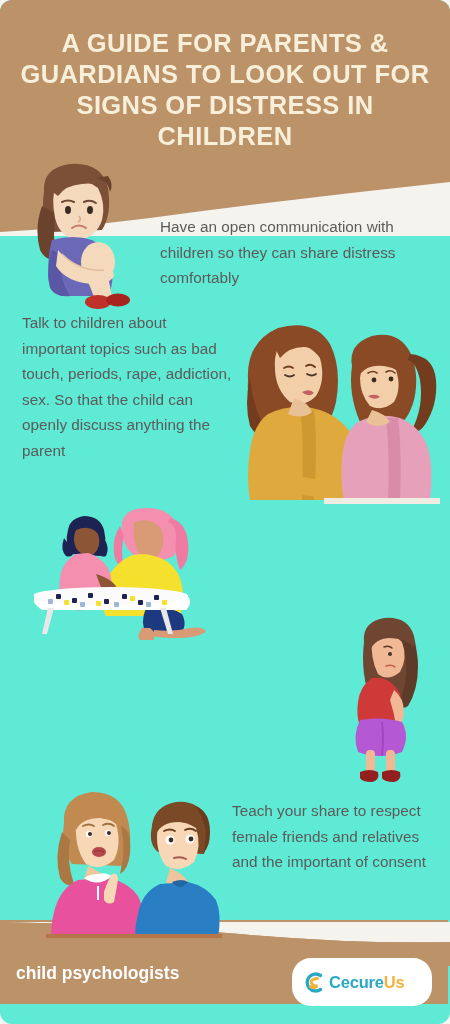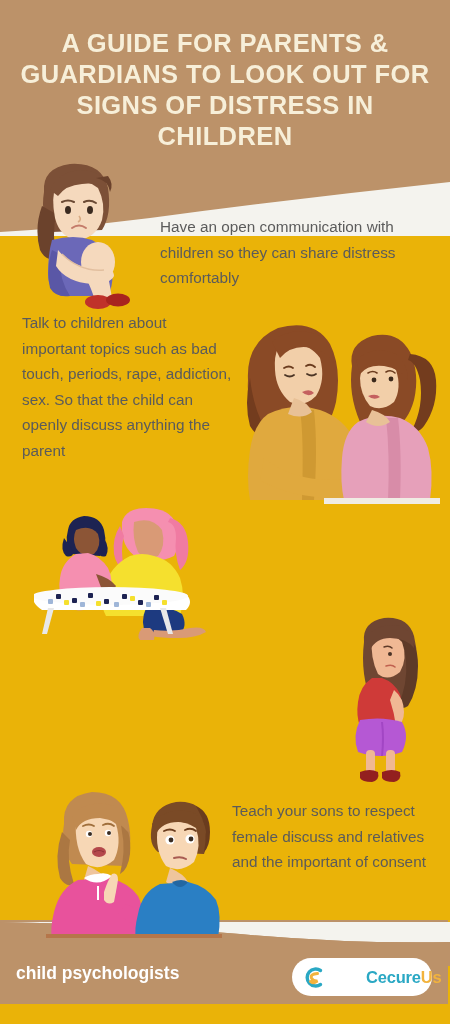--- a/index.html
+++ b/index.html
@@ -10,22 +10,23 @@
     width: 450px;
     height: 1024px;
     overflow: hidden;
     background: #f4f3ee;
     font-family: "Liberation Sans", sans-serif;
   }
   .infographic {
     position: relative;
     width: 450px;
     height: 1024px;
-    background: #eab308;
+    background: #5eead4;
     overflow: hidden;
+    border-radius: 12px;
   }
 
   
   .header {
     position: absolute;
     left: 0; top: 0;
     width: 450px;
     height: 232px;
     background: #bc9269;
     z-index: 1;
@@ -81,29 +82,28 @@
     color: #ffffff;
     font-size: 17.5px;
     line-height: 25px;
     font-weight: bold;
   }
   .logo-pill {
     position: absolute;
     left: 292px;
     top: 958px;
     width: 140px;
-    height: 38px;
+    height: 48px;
     background: #ffffff;
     border-radius: 19px;
     z-index: 4;
     display: flex;
     align-items: center;
     padding-left: 9px;
     box-sizing: border-box;
-    gap: 37px;
   }
   .logo-mark {
     width: 25px;
     height: 25px;
     flex: 0 0 25px;
     position: relative;
   }
   .logo-word {
     font-size: 16.5px;
     font-weight: bold;
@@ -311,21 +311,21 @@
       <path d="M44 108 Q46 124 44 142" stroke="#a246c4" stroke-width="2" fill="none"></path>
 
       <rect x="28" y="136" width="9" height="24" rx="4" fill="#f0b894"></rect>
       <rect x="48" y="136" width="9" height="24" rx="4" fill="#f0b894"></rect>
 
       <path d="M22 158 Q32 154 40 158 Q42 166 34 168 Q24 168 22 164 Z" fill="#93201f"></path>
       <path d="M44 158 Q54 154 62 158 Q64 166 56 168 Q46 168 44 164 Z" fill="#93201f"></path>
     </svg>
   </div>
 
-  <div class="tip-text tip-5">Teach your sons to respect female discuss and relatives and the important of consent</div>
+  <div class="tip-text tip-5">Teach your share to respect female friends and relatives and the important of consent</div>
 
   <div class="illus" id="illus-mom-boy">
     <svg width="176" height="150" viewBox="0 0 176 150">
 
       <path d="M18 36 Q16 8 46 4 Q76 4 82 32 Q88 58 78 78 L26 76 Q14 60 18 36 Z" fill="#c08a50"></path>
       <path d="M16 44 Q8 68 14 90 Q20 100 28 96 Q20 72 24 52 Z" fill="#ab7742"></path>
       <path d="M74 30 Q86 42 84 66 Q82 82 74 86 Q80 62 76 44 Z" fill="#ab7742"></path>
 
       <path d="M30 32 Q54 22 70 36 Q76 56 68 72 Q54 84 40 76 Q28 60 30 32 Z" fill="#f7d7b5"></path>
       <path d="M26 28 Q42 10 68 18 Q82 26 82 44 Q72 32 54 30 Q36 30 30 42 Z" fill="#c08a50"></path>

